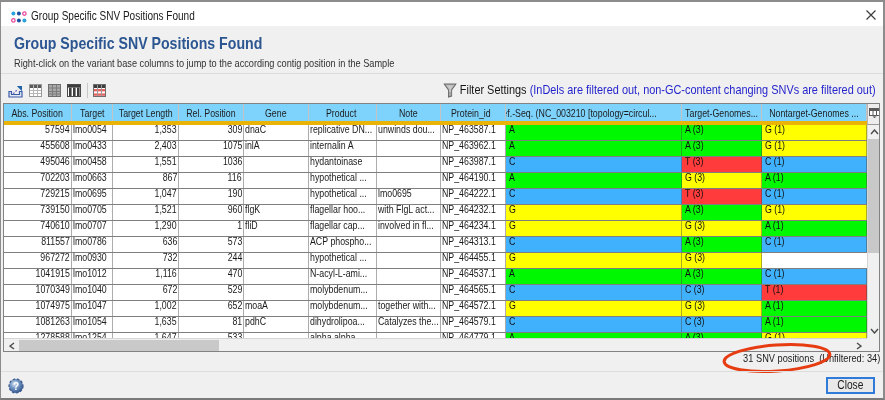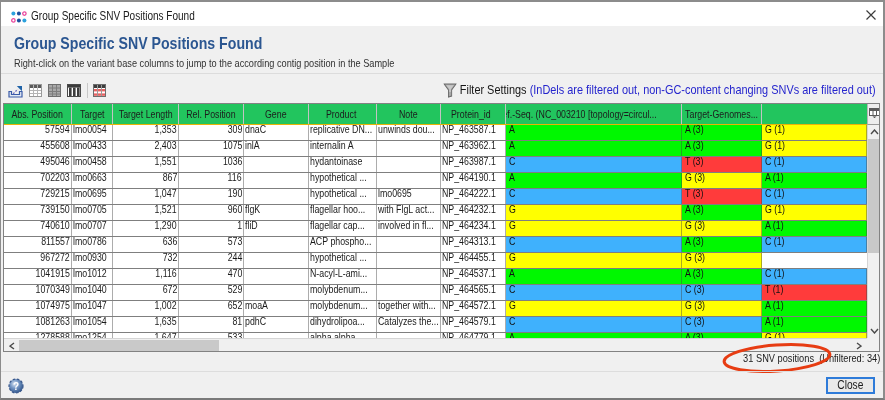--- a/index.html
+++ b/index.html
@@ -19,21 +19,21 @@
 #subtitle span{display:inline-block;transform:scaleX(.835);transform-origin:0 50%}
 #hpline{left:0;top:47px;width:883px;height:1px;background:#dcdcdc}
 .tbi{top:58px}
 #tsep{left:86px;top:57px;width:1px;height:15px;background:#c8c8c8}
 #filterrow{right:8px;top:56px;white-space:nowrap;font-size:13px}
 #filterrow .lbl{color:#151515}
 #filterrow .blue{color:#2525cd}
 #filterrow span.sq{display:inline-block;transform:scaleX(.84);transform-origin:100% 50%}
 
 #tbl{left:2px;top:101px;width:877px;height:249px;background:#fff;border:1px solid #828282;overflow:hidden}
-#hdrrow{display:flex;height:21px;border-bottom:1px solid #eab308;background:#22c55e}
+#hdrrow{display:flex;height:21px;border-bottom:4px solid #eab308;background:#7dd3fc}
 .c{height:100%;border-right:1px solid #c3c3c3;overflow:hidden;display:flex;align-items:center;font-size:11px;color:#1a1a1a;white-space:nowrap}
 .c.h{color:#1c1c1c}
 .c span{display:inline-block;transform:scaleX(.8);white-space:nowrap}
 .hc{justify-content:center}
 .hc span{transform-origin:50% 50%}
 .hl{justify-content:center;padding-left:5px}
 .hl span{transform-origin:0 50%}
 .r{display:flex;height:16px;border-bottom:1px solid #7f7f7f}
 .r .c{align-items:flex-start}
 .r .c span{line-height:10px;margin-top:-1px}
@@ -147,20 +147,23 @@
       </div>
       <div class="c h c8 hl">
         <span>Protein_id</span>
       </div>
       <div class="c h c9 hl">
         <span>Ref.-Seq. (NC_003210 [topology=circul...</span>
       </div>
       <div class="c h c10 hc">
         <span>Target-Genomes...</span>
       </div>
+      <div class="c h c11 hc">
+        <span>Nontarget-Genomes ...</span>
+      </div>
     </div>
 <div class="r">
       <div class="c c1 num">
         <span>57594</span>
       </div>
       <div class="c c2 txt">
         <span>lmo0054</span>
       </div>
       <div class="c c3 num">
         <span>1,353</span>

